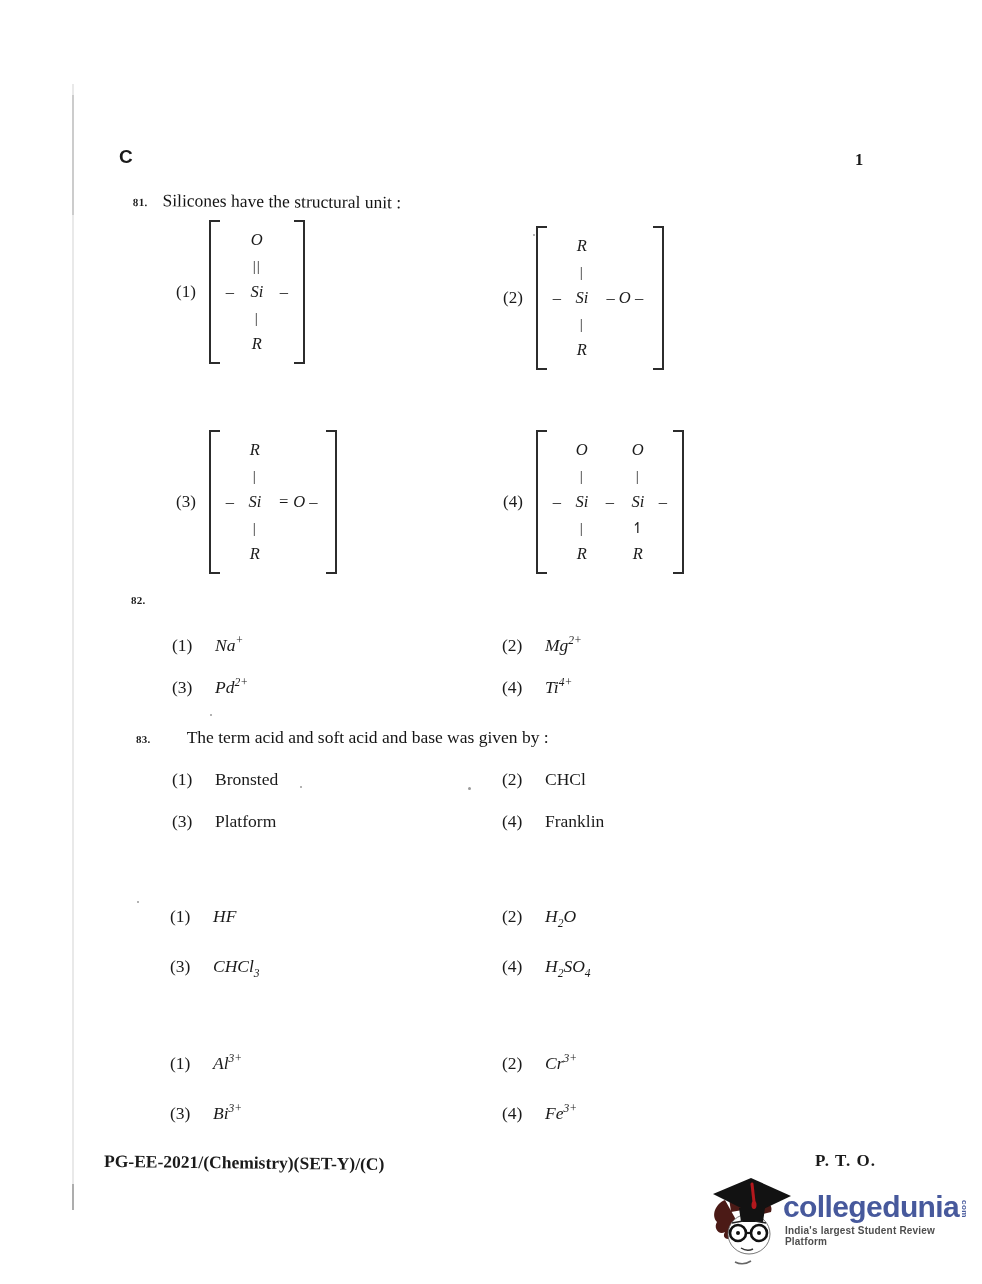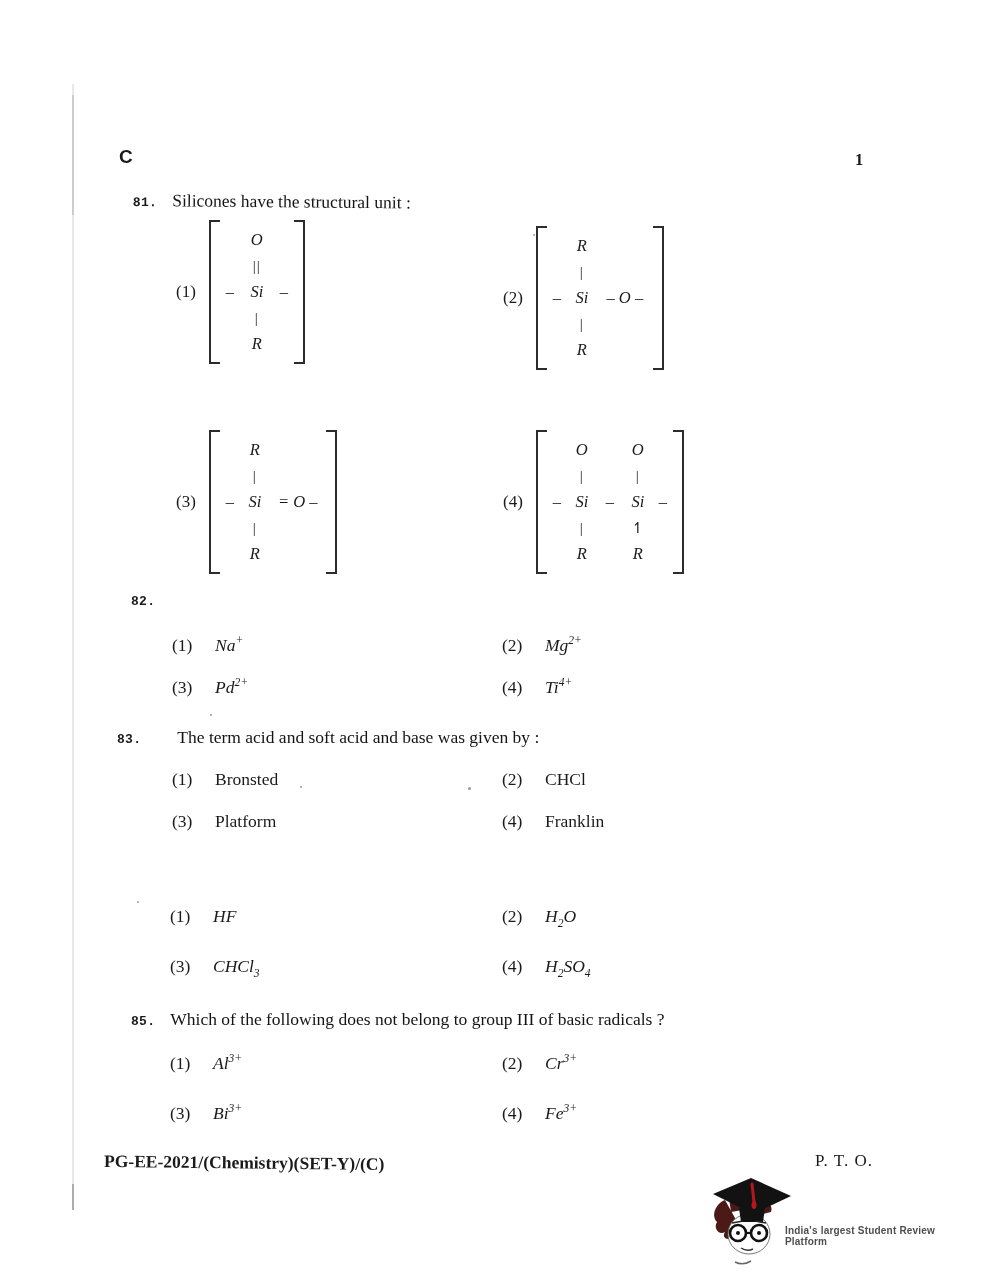--- a/index.html
+++ b/index.html
@@ -9,21 +9,21 @@
     font-family:"Liberation Serif", serif;
   }
   .abs { position:absolute; }
 
   
   .corner-letter { left:119px; top:146px; font-family:"Liberation Sans",sans-serif; font-weight:700; font-size:19px; }
   .page-num { left:855px; top:150px; font-weight:700; font-size:16.5px; }
 
   
   .q-line { display:flex; align-items:baseline; gap:15px; font-size:17.5px; }
-  .q-num { font-family:Liberation Mono, monospace; font-weight:700; font-size:13px; letter-spacing:0.3px; }
+  .q-num { font-family:Liberation Serif, serif; font-weight:700; font-size:11px; letter-spacing:0.3px; }
   .q-text { color:#141414; }
   .em-not { font-weight:700; font-style:italic; }
 
   .opt { display:flex; align-items:baseline; gap:15px; font-size:17.5px; }
   .opt-lab { min-width:28px; }
   .chem { font-style:italic; }
   .plain { font-style:normal; }
   .chem sub, .chem sup { font-size:11.5px; font-style:italic; }
   .chem sup { vertical-align:super; }
   .chem sub { vertical-align:sub; }
@@ -39,21 +39,21 @@
   .sgrid span { height:26px; display:flex; align-items:center; justify-content:center; }
   .g1 { grid-template-columns:16px 38px 16px; }
   .g2 { grid-template-columns:16px 34px 52px; }
   .g4 { grid-template-columns:16px 34px 22px 34px 16px; }
   .bond { font-style:normal; font-size:15px; color:#222; letter-spacing:1px; }
   .dash { font-style:normal; }
   .harpoon { font-family:"DejaVu Sans",sans-serif; font-style:normal; font-size:15px; }
 
   
   .footer-left { left:104px; top:1151px; font-weight:700; font-size:17.5px; transform:rotate(0.6deg); transform-origin:left bottom; }
-  .footer-right { left:815px; top:1151px; font-weight:400; font-size:17px; letter-spacing:1px; }
+  .footer-right { left:815px; top:1151px; font-weight:700; font-size:17px; letter-spacing:1px; }
 
   
   .scanline { left:72px; width:2px; background:#777; }
   .speck { background:#9a9a9a; border-radius:50%; }
 
   
   .logo { left:705px; top:1176px; width:262px; height:92px; }
   .brand-row { position:absolute; left:78px; top:16px; display:flex; align-items:flex-start; }
   .brand { font-family:"Liberation Sans",sans-serif; font-weight:700; font-size:30px; letter-spacing:-0.6px; color:#47599c; line-height:1; }
   .tld { font-family:"Liberation Sans",sans-serif; font-weight:700; font-size:8px; color:#47599c; writing-mode:vertical-rl; margin-left:1px; margin-top:8px; letter-spacing:0.5px; }
@@ -168,21 +168,21 @@
   </div>
   <div class="abs opt" style="left:172px; top:676px;">
     <span class="opt-lab">(3)</span>
     <span class="chem"><span>Pd</span><sup>2+</sup></span>
   </div>
   <div class="abs opt" style="left:502px; top:676px;">
     <span class="opt-lab">(4)</span>
     <span class="chem"><span>Ti</span><sup>4+</sup></span>
   </div>
 
-  <div class="abs q-line" style="left:117px; top:727px;gap:36px;">
+  <div class="abs q-line" style="left:136px; top:727px;gap:36px;">
     <span class="q-num">83.</span>
     <span class="q-text">The term acid and soft acid and base was given by :</span>
   </div>
   <div class="abs opt" style="left:172px; top:769px;">
     <span class="opt-lab">(1)</span>
     <span class="plain">Bronsted</span>
   </div>
   <div class="abs opt" style="left:502px; top:769px;">
     <span class="opt-lab">(2)</span>
     <span class="plain">CHCl</span>
@@ -206,24 +206,20 @@
   </div>
   <div class="abs opt" style="left:170px; top:956px;">
     <span class="opt-lab">(3)</span>
     <span class="chem"><span>CHCl</span><sub>3</sub><span></span><sub></sub></span>
   </div>
   <div class="abs opt" style="left:502px; top:956px;">
     <span class="opt-lab">(4)</span>
     <span class="chem"><span>H</span><sub>2</sub><span>SO</span><sub>4</sub></span>
   </div>
 
-  <div class="abs q-line" style="left:131px; top:1009px;">
-    <span class="q-num">85.</span>
-    <span class="q-text">Which of the following does not belong to group III of basic radicals ?</span>
-  </div>
   <div class="abs opt" style="left:170px; top:1052px;">
     <span class="opt-lab">(1)</span>
     <span class="chem"><span>Al</span><sup>3+</sup></span>
   </div>
   <div class="abs opt" style="left:502px; top:1052px;">
     <span class="opt-lab">(2)</span>
     <span class="chem"><span>Cr</span><sup>3+</sup></span>
   </div>
   <div class="abs opt" style="left:170px; top:1102px;">
     <span class="opt-lab">(3)</span>
@@ -258,16 +254,20 @@
       <circle cx="33" cy="57" r="8" fill="#ffffff" stroke="#111" stroke-width="2.6"></circle>
       <circle cx="54" cy="57" r="8" fill="#ffffff" stroke="#111" stroke-width="2.6"></circle>
       <path d="M41,57 L46,57" stroke="#111" stroke-width="2.2"></path>
       <circle cx="33" cy="57" r="2" fill="#111"></circle>
       <circle cx="54" cy="57" r="2" fill="#111"></circle>
 
       <path d="M36,72 Q42,76 48,73" stroke="#333" stroke-width="1.4" fill="none"></path>
 
       <path d="M30,86 Q38,90 46,85" stroke="#666" stroke-width="1.6" fill="none"></path>
     </svg>
+    <div class="brand-row">
+      <span class="brand">collegedunia</span>
+      <span class="tld">com</span>
+    </div>
     <div class="tagline">India's largest Student Review Platform</div>
   </div>
 
 </div>
 
 </body></html>

